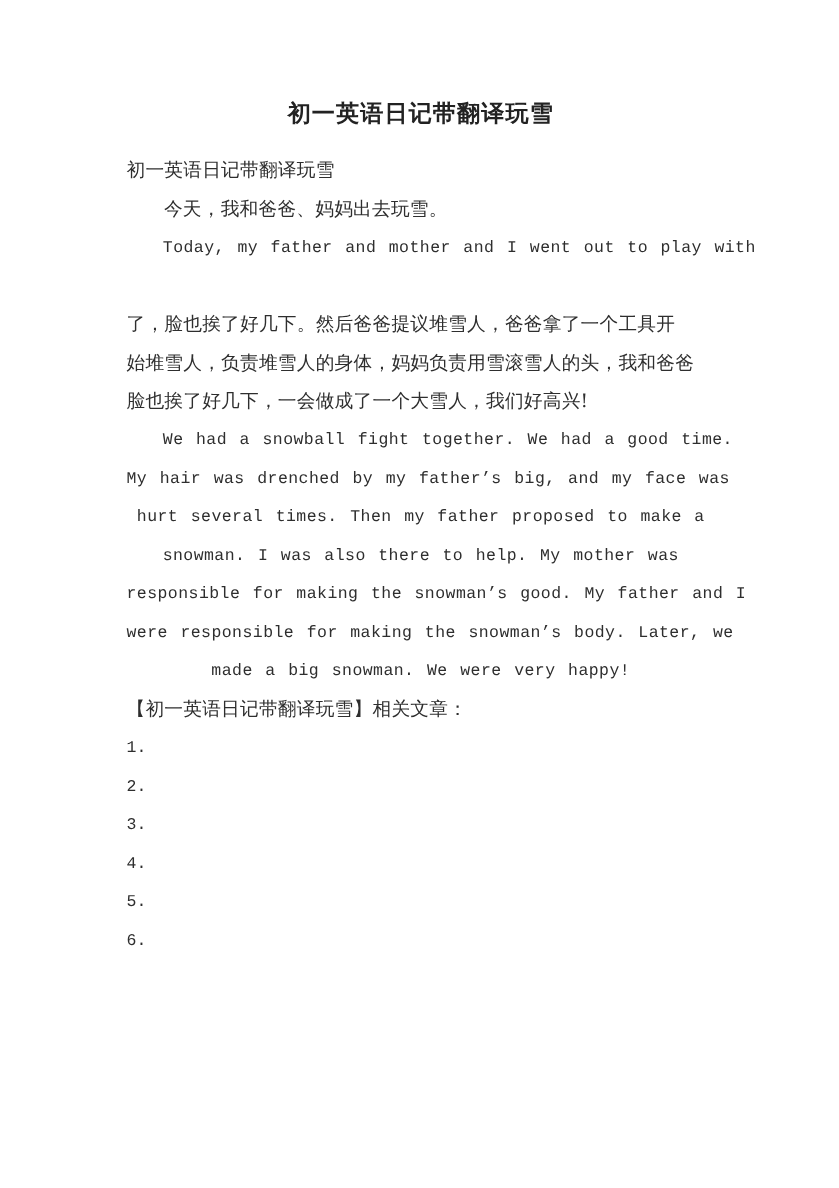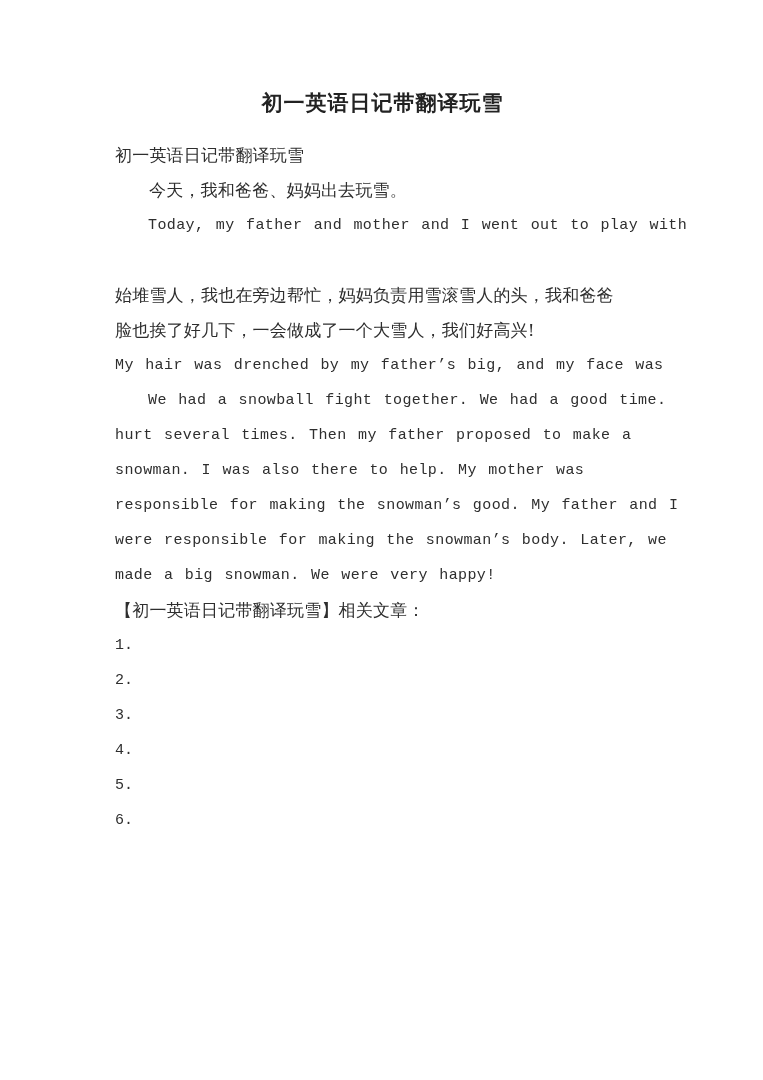--- a/index.html
+++ b/index.html
@@ -35,20 +35,21 @@
     font-size: 17px;
     letter-spacing: 0.2px;
     white-space: pre;
     color: #2e2e2e;
   }
   .line.en {
     font-family: "Liberation Mono", "DejaVu Sans Mono", monospace;
     font-size: 15px;
     letter-spacing: 0.4px;
     word-spacing: 2px;
+    text-align: center;
   }
   .indent-zh { padding-left: 34px; }
   .indent-en { padding-left: 33px; }
   .spacer { height: 35px; }
   .related-item {
     line-height: 35px;
     font-size: 15px;
     font-family: "Liberation Mono", "DejaVu Sans Mono", monospace;
     color: #2e2e2e;
   }
@@ -61,25 +62,26 @@
   <h1 class="doc-title">初一英语日记带翻译玩雪</h1>
 
   <div class="line">初一英语日记带翻译玩雪</div>
 
   <div class="line indent-zh">今天，我和爸爸、妈妈出去玩雪。</div>
 
   <div class="line en indent-en">Today, my father and mother and I went out to play with</div>
 
   <div class="spacer"></div>
 
-  <div class="line">始堆雪人，我也在旁边帮忙，妈妈负责用雪滚雪人的头，我和爸爸</div>
+  <div class="line">了，脸也挨了好几下。然后爸爸提议堆雪人，爸爸拿了一个工具开</div>
+  <div class="line">始堆雪人，负责堆雪人的身体，妈妈负责用雪滚雪人的头，我和爸爸</div>
   <div class="line">脸也挨了好几下，一会做成了一个大雪人，我们好高兴!</div>
 
+  <div class="line en indent-en">We had a snowball fight together. We had a good time.</div>
   <div class="line en">My hair was drenched by my father’s big, and my face was</div>
-  <div class="line en indent-en">We had a snowball fight together. We had a good time.</div>
   <div class="line en">hurt several times. Then my father proposed to make a</div>
   <div class="line en">snowman. I was also there to help. My mother was</div>
   <div class="line en">responsible for making the snowman’s good. My father and I</div>
   <div class="line en">were responsible for making the snowman’s body. Later, we</div>
   <div class="line en">made a big snowman. We were very happy!</div>
 
   <div class="line">【初一英语日记带翻译玩雪】相关文章：</div>
 
   <div class="related-item">1.</div>
   <div class="related-item">2.</div>

